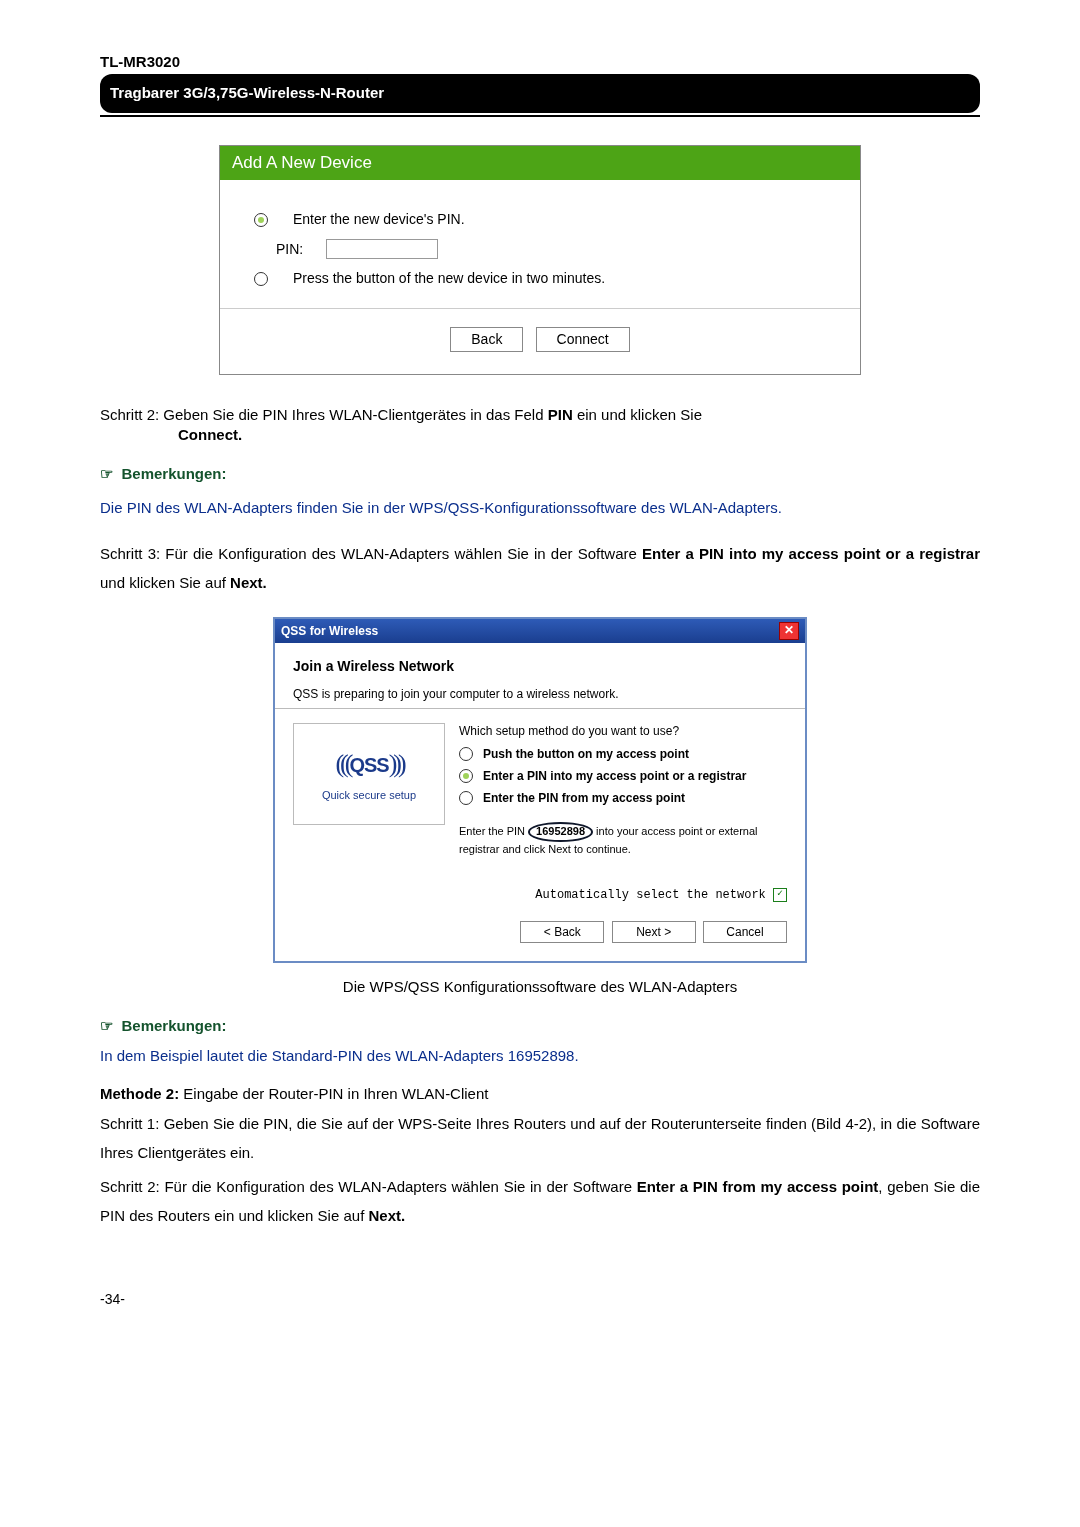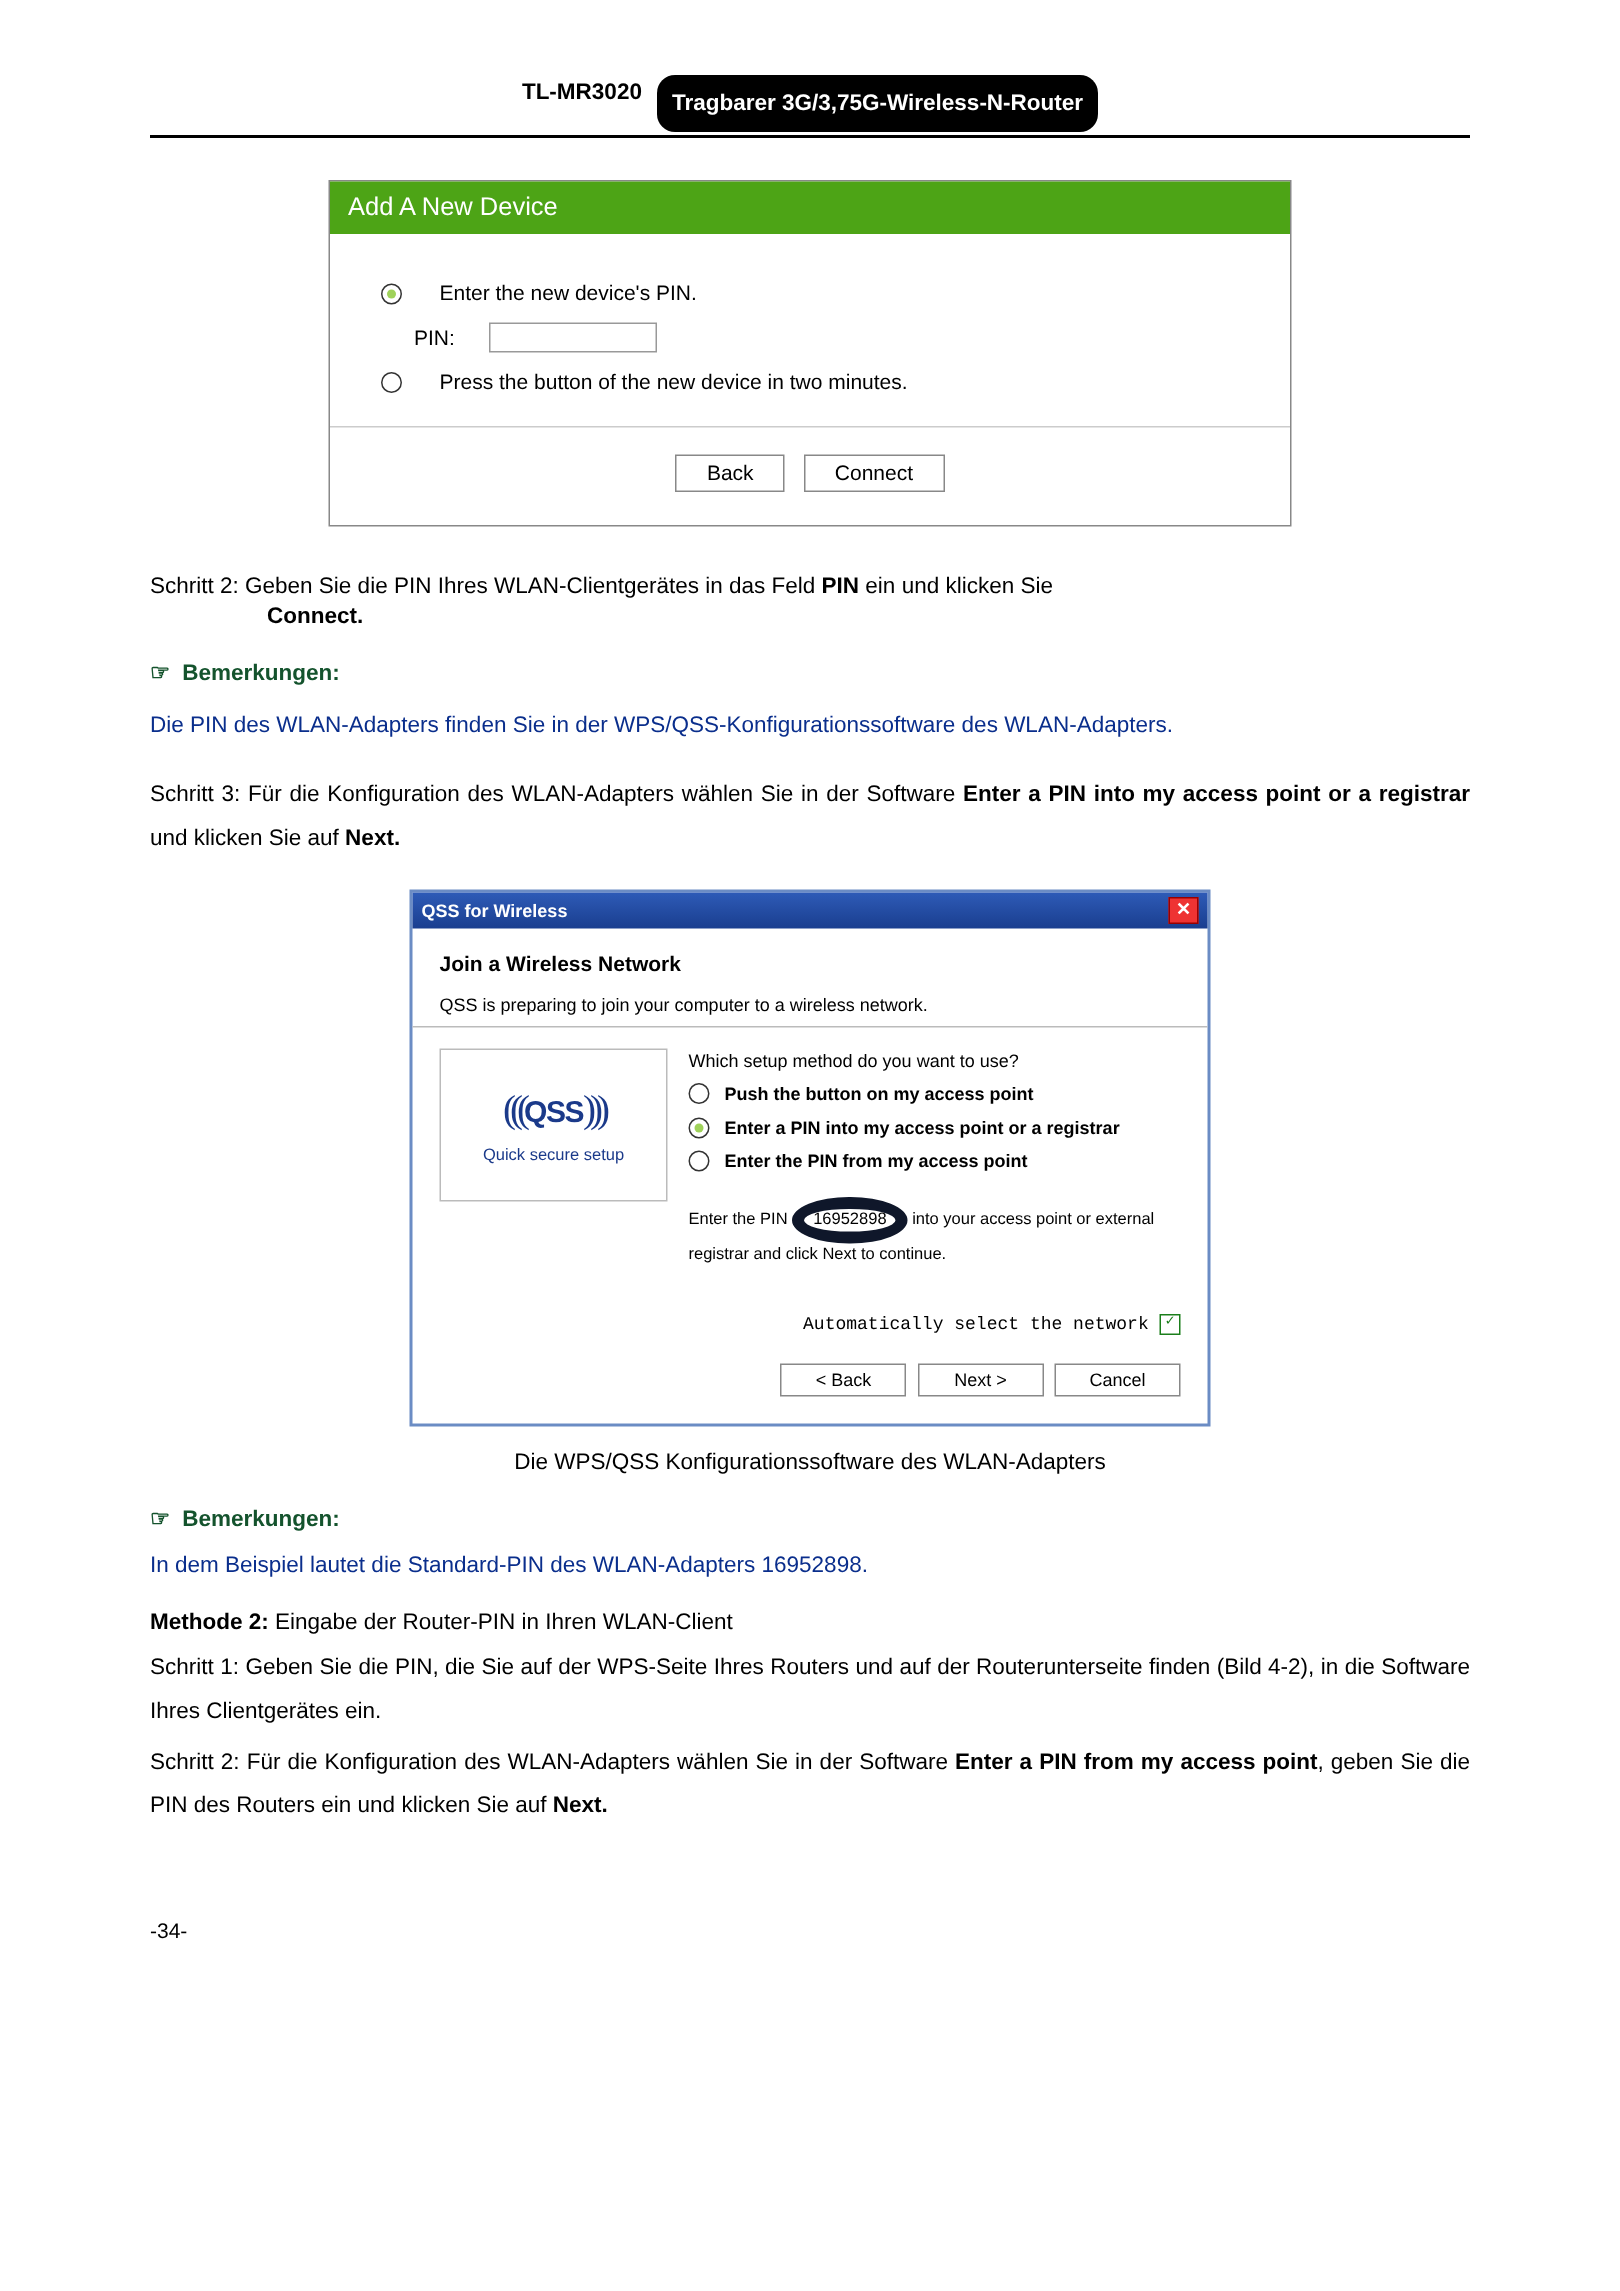--- a/index.html
+++ b/index.html
@@ -7,26 +7,27 @@
     background: #fff;
     margin: 0;
     padding: 50px 100px 40px 100px;
     width: 880px;
     font-size: 15px;
     color: #000;
     line-height: 1.35;
   }
   .top-bar {
     display: flex;
-    justify-content: center;
+    justify-content: flex-start;
     border-bottom: 2px solid #000;
     padding-bottom: 2px;
     margin-bottom: 28px;
     font-weight: bold;
     font-size: 15px;
+    flex-direction: column;
   }
   .top-bar .model { padding: 2px 10px 2px 0; }
   .top-bar .product { background: #000; color: #fff; padding: 9px 10px; border-radius: 12px; }
   .dlg1 {
     border: 1px solid #888;
     width: 640px;
     margin: 0 auto 30px auto;
   }
   .dlg1-title {
     background: #4da416;
@@ -82,22 +83,22 @@
     display:flex; flex-direction:column; align-items:center; justify-content:center;
     margin-right:14px;
   }
   .qss-logo { font-weight:bold; color:#1b3a8a; font-size:20px; letter-spacing:-1px; }
   .qss-cap { color:#1b3a8a; font-size:11px; margin-top:6px; }
   .arcs { font-family: serif; font-size:26px; letter-spacing:-4px; color:#1b3a8a;}
   .dlg2-right { flex:1; }
   .qline { margin: 6px 0; display:flex; align-items:center; }
   .qline .txt { font-weight:bold; }
   .pin-oval {
-    border:8px solid #0f172a; border-radius:50%; padding:0 6px;
-    font-weight:normal; color:#000;
+    border:2px solid #0f172a; border-radius:50%; padding:0 6px;
+    font-weight:bold; color:#000;
     display:inline-block;
   }
   .pin-text { font-size:11px; margin-top:16px; line-height:1.4; }
   .auto-row { text-align:right; padding: 16px 18px 4px 0; font-size:12px;font-family:Liberation Mono, monospace; }
   .chk { border:1px solid #1b7e1b; width:12px;height:12px; display:inline-block; vertical-align:middle; color:#1b7e1b; font-size:10px; line-height:10px; text-align:center;}
   .dlg2-btns { text-align:right; padding: 14px 18px 18px 0; }
   .grid-btn { display:inline-block; border:1px solid #888; padding:2px 0; width:82px; text-align:center; margin-left:4px; font-size:12px;}
   .pagefoot { margin-top:60px; font-size:14px;}
 </style>
 </head>

